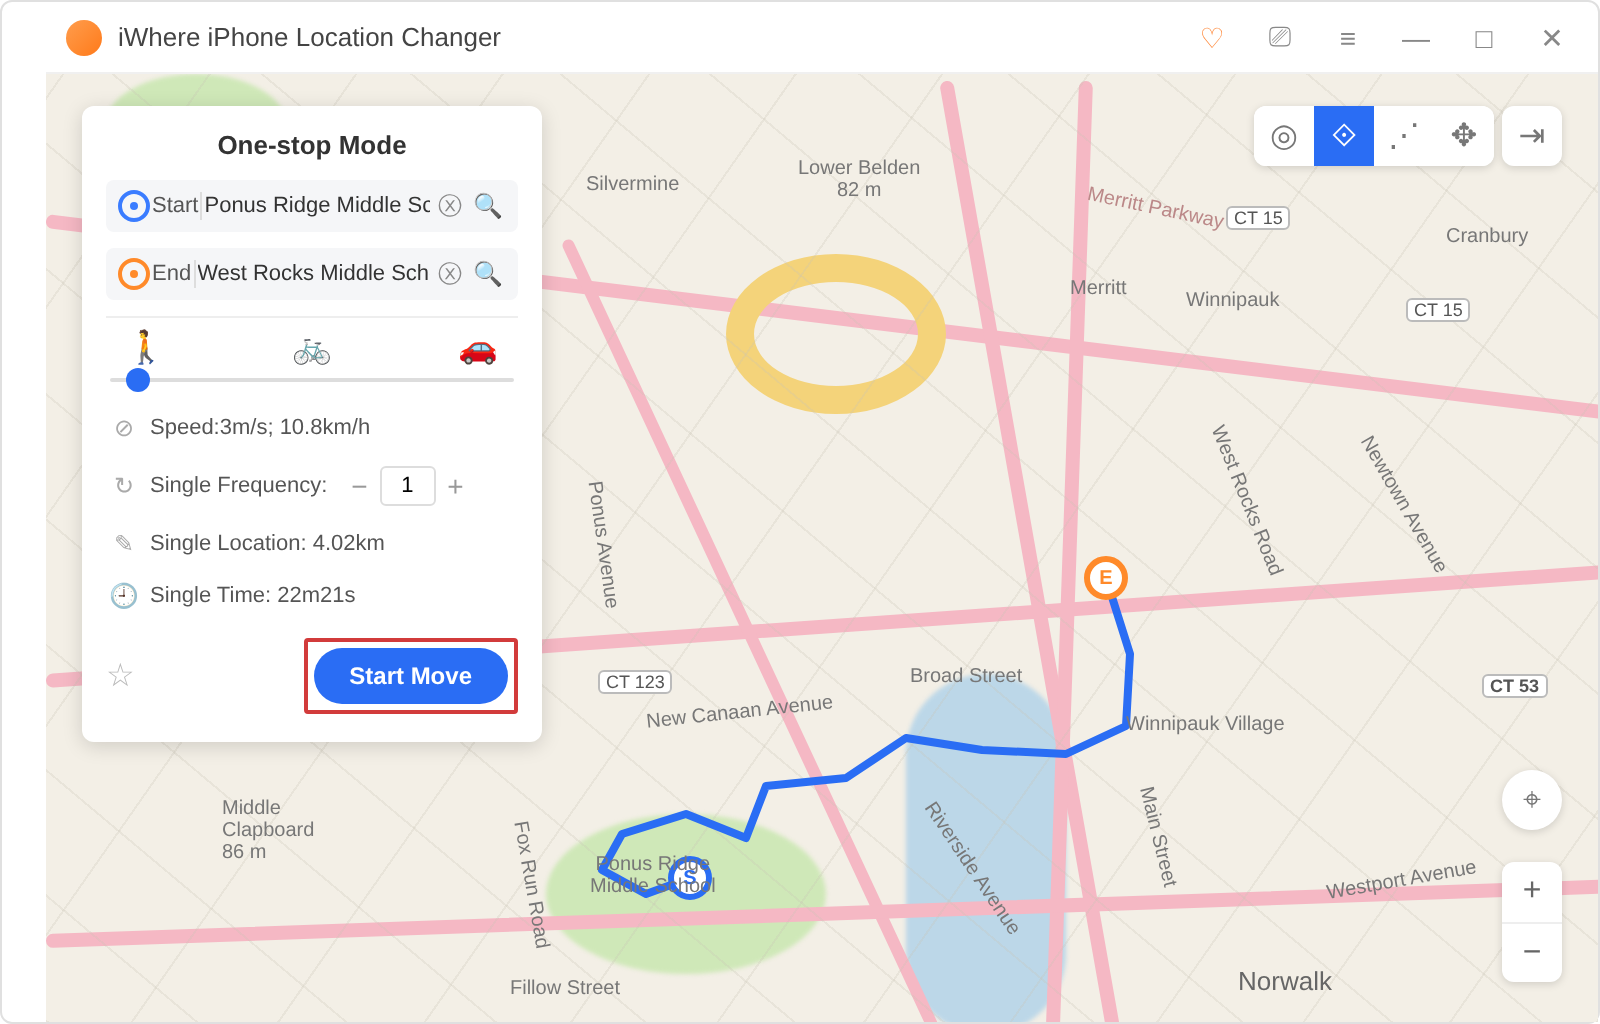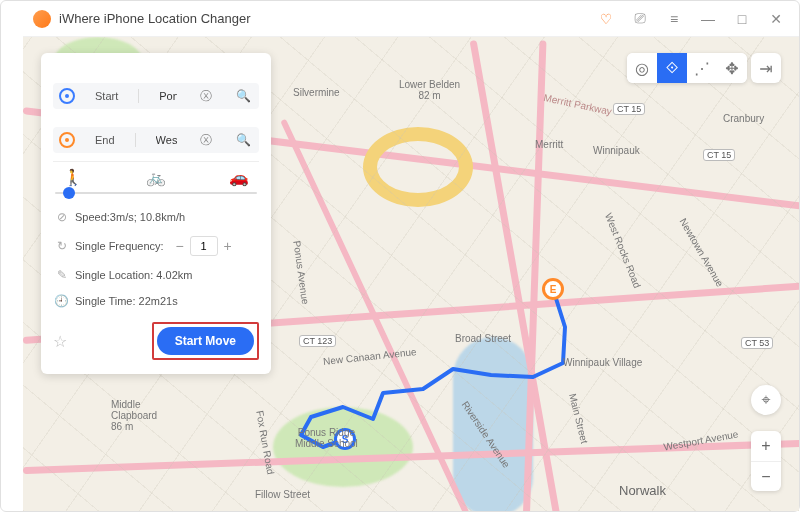--- a/index.html
+++ b/index.html
@@ -20,21 +20,21 @@
   .lbl { position:absolute; font-size:10px; color:#777; white-space:nowrap; }
   .lbl.city { font-size:13px; color:#666; }
   .shield { position:absolute; background:#fff; border:1px solid #bbb; border-radius:3px; padding:0 3px; font-size:9px; color:#555; }
   .route { stroke:#2a6df4; stroke-width:4; fill:none; stroke-linejoin:round; stroke-linecap:round; }
   .marker { position:absolute; width:22px; height:22px; border-radius:50%; color:#fff; font-size:10px; font-weight:700; display:flex; align-items:center; justify-content:center; transform:translate(-50%,-50%); border:3px solid; background:#fff; }
   .marker.start { border-color:#2a6df4; color:#2a6df4; }
   .marker.end   { border-color:#ff8a2a; color:#ff8a2a; }
 
   .panel { position:absolute; top:16px; left:18px; width:230px; background:#fff; border-radius:6px; box-shadow:0 2px 10px rgba(0,0,0,0.15); padding:12px 12px 14px; }
   .panel h3 { font-size:13px; font-weight:600; text-align:center; color:#333; margin-bottom:10px; }
-  .locrow { display:flex; align-items:center; background:#f5f6f8; border-radius:4px; padding:4px 6px; margin-bottom:8px; gap:20px;margin-top:18px; }
+  .locrow { display:flex; align-items:center; background:#f5f6f8; border-radius:4px; padding:4px 6px; margin-bottom:8px; gap:1px; }
   .locrow .pin { width:16px; height:16px; border-radius:50%; display:flex; align-items:center; justify-content:center; }
   .pin.start { border:2px solid #3a7cff; }
   .pin.start::after { content:''; width:4px; height:4px; background:#3a7cff; border-radius:50%; }
   .pin.end { border:2px solid #ff8a2a; }
   .pin.end::after { content:''; width:4px; height:4px; background:#ff8a2a; border-radius:50%; }
   .locrow .tag { font-size:11px; color:#555; }
   .locrow .sep { width:1px; height:14px; background:#ddd; }
   .locrow input { flex:1; border:none; background:transparent; font-size:11px; color:#333; outline:none; min-width:0; }
   .locrow .ibtn { width:18px; height:18px; display:flex; align-items:center; justify-content:center; color:#888; font-size:12px; cursor:pointer; }
 
@@ -134,25 +134,26 @@
         <span class="lbl" style="left:424px; top:392px; transform:rotate(56deg);">Riverside Avenue</span>
         <span class="lbl" style="left:272px; top:390px; white-space:pre; text-align:center;">Ponus Ridge
 Middle School</span>
         <span class="lbl" style="left:88px; top:362px; white-space:pre;">Middle
 Clapboard
 86 m</span>
 
         <span class="shield" style="left:590px; top:66px;">CT 15</span>
         <span class="shield" style="left:680px; top:112px;">CT 15</span>
         <span class="shield" style="left:276px; top:298px;">CT 123</span>
-        <span class="shield" style="left:718px; top:300px;">CT 53</span>
+        <span class="shield" style="left:718px; top:300px;font-weight:bold;">CT 53</span>
       </div>
     </div>
 
     <div class="panel">
+      <h3>One-stop Mode</h3>
 
       <div class="locrow">
         <span class="pin start"></span>
         <span class="tag">Start</span>
         <span class="sep"></span>
         <input value="Ponus Ridge Middle School" style="">
         <span class="ibtn">ⓧ</span>
         <span class="ibtn">🔍</span>
       </div>
 

